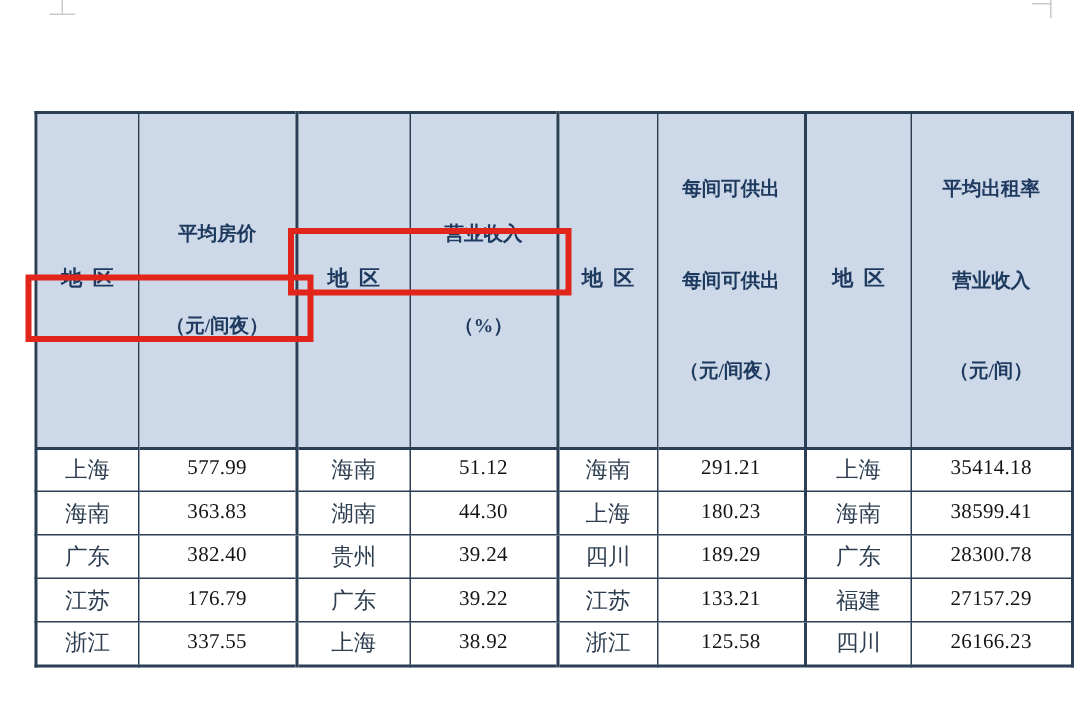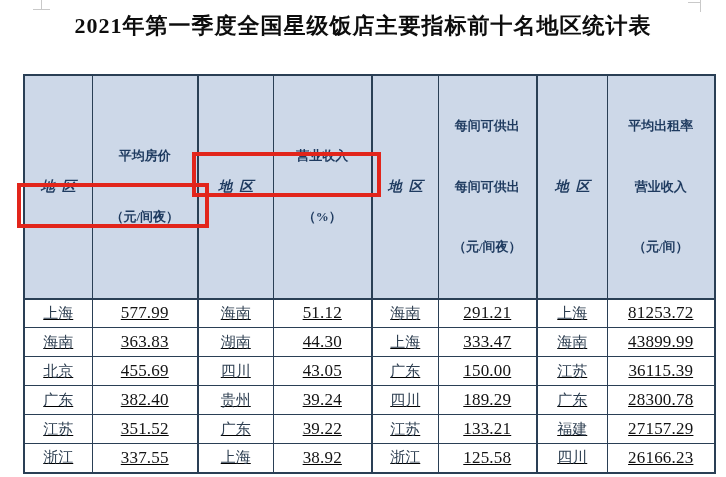--- a/index.html
+++ b/index.html
@@ -27,41 +27,40 @@
   th,td{
     border:1px solid var(--border);text-align:center;vertical-align:middle;
     padding:0;overflow:hidden;
   }
   thead th{
     background:var(--header-bg);color:var(--header-text);font-weight:bold;
     height:82px;font-size:13px;line-height:1.55;border-bottom:2px solid var(--border);
     white-space:pre;
     margin-left:13px;
   }
-  thead th.region-h{font-size:14px;font-style:italic;}
+  thead th.region-h{font-size:14px;}
   .mline{display:block;}
-  tr.data-row{height:29px;text-decoration:underline;}
+  tr.data-row{height:29px;}
   td.region{font-size:15px;color:var(--region-text);}
-  td.value{font-size:17px;color:var(--number-text);letter-spacing:0.2px;}
+  td.value{font-size:14px;color:var(--number-text);letter-spacing:0.2px;}
   .sep{border-left:2px solid var(--border);}
   .hl-box{position:absolute;border:4px solid var(--highlight);background:transparent;}
   .hl-box.b1{left:192px;top:152px;width:181px;height:37px;}
   .hl-box.b2{left:17px;top:183px;width:184px;height:37px;}
   .artifact{position:absolute;background:#c9c9c9;}
   .a-tl-v{left:41px;top:0;width:1px;height:9px;}
   .a-tl-h{left:33px;top:9px;width:17px;height:1px;}
   .a-tr-v{left:700px;top:0;width:1px;height:12px;}
   .a-tr-h{left:688px;top:2px;width:13px;height:1px;}
 </style>
 </head>
 <body>
 
 <div class="page">
 
-  <div class="title">2021年第一季度全国星级饭店主要指标前十名地区统计表</div>
 
   <div class="artifact a-tl-v"></div>
   <div class="artifact a-tl-h"></div>
   <div class="artifact a-tr-v"></div>
   <div class="artifact a-tr-h"></div>
 
   <table class="stats">
     <colgroup>
       <col style="width:68px">
         <col style="width:106px">
@@ -100,55 +99,45 @@
     </thead>
     <tbody>
       <tr class="data-row">
         <td class="region">上海</td>
         <td class="value">577.99</td>
         <td class="region sep">海南</td>
         <td class="value">51.12</td>
         <td class="region sep">海南</td>
         <td class="value">291.21</td>
         <td class="region sep">上海</td>
-        <td class="value">81253.72</td>
+        <td class="value">35414.18</td>
       </tr>
       <tr class="data-row">
         <td class="region">海南</td>
         <td class="value">363.83</td>
         <td class="region sep">湖南</td>
         <td class="value">44.30</td>
         <td class="region sep">上海</td>
-        <td class="value">333.47</td>
+        <td class="value">180.23</td>
         <td class="region sep">海南</td>
-        <td class="value">43899.99</td>
-      </tr>
-      <tr class="data-row">
-        <td class="region">北京</td>
-        <td class="value">455.69</td>
-        <td class="region sep">四川</td>
-        <td class="value">43.05</td>
-        <td class="region sep">广东</td>
-        <td class="value">150.00</td>
-        <td class="region sep">江苏</td>
-        <td class="value">36115.39</td>
+        <td class="value">38599.41</td>
       </tr>
       <tr class="data-row">
         <td class="region">广东</td>
         <td class="value">382.40</td>
         <td class="region sep">贵州</td>
         <td class="value">39.24</td>
         <td class="region sep">四川</td>
         <td class="value">189.29</td>
         <td class="region sep">广东</td>
         <td class="value">28300.78</td>
       </tr>
       <tr class="data-row">
         <td class="region">江苏</td>
-        <td class="value">351.52</td>
+        <td class="value">176.79</td>
         <td class="region sep">广东</td>
         <td class="value">39.22</td>
         <td class="region sep">江苏</td>
         <td class="value">133.21</td>
         <td class="region sep">福建</td>
         <td class="value">27157.29</td>
       </tr>
       <tr class="data-row">
         <td class="region">浙江</td>
         <td class="value">337.55</td>

